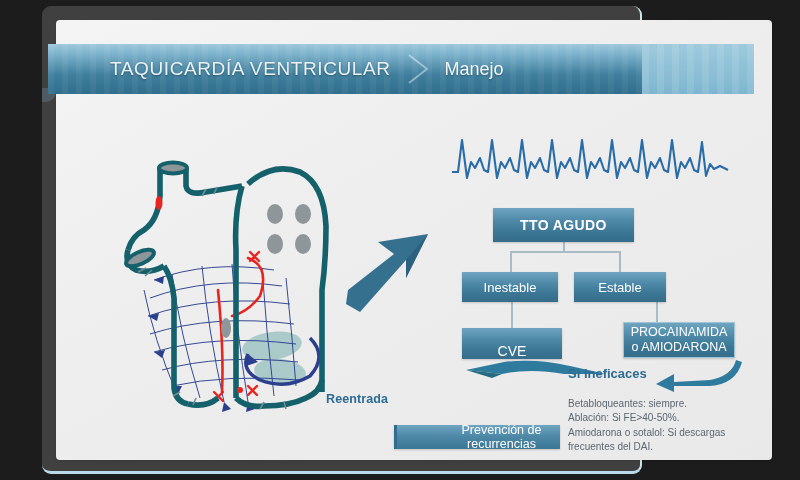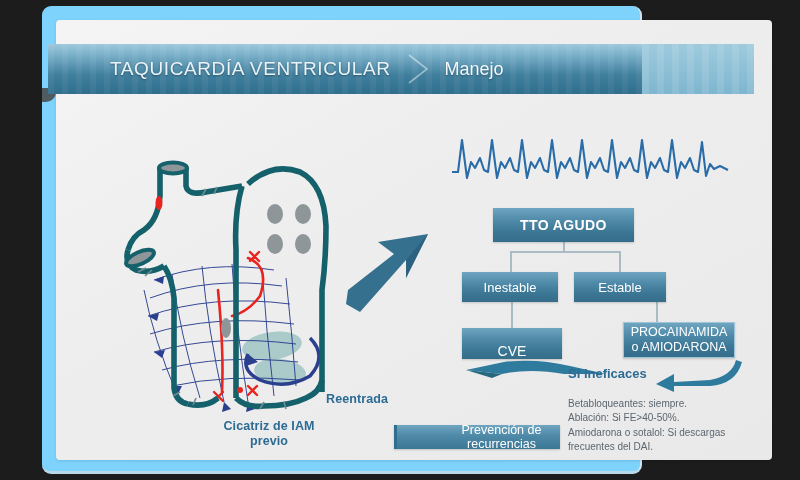--- a/index.html
+++ b/index.html
@@ -10,21 +10,21 @@
     overflow: hidden;
   }
 
   
   #frame {
     position: absolute; left: 0; top: 0; width: 800px; height: 480px;
     background: #1c1c1c;
   }
   #slide-outer {
     position: absolute; left: 42px; top: 6px; width: 600px; height: 468px;
-    background: #7dd3fc;
+    background: #404040;
     border-radius: 9px;
     border-bottom: 3px solid #b9d8e8;
     border-right: 2px solid #cfe4ef;
   }
   #slide {
     position: absolute; left: 14px; top: 14px; width: 716px; height: 440px;
     background: linear-gradient(150deg,#f4f4f4 0%,#eeeeee 40%,#e9e9e9 100%);
     border-radius: 4px;
     overflow: hidden;
     box-shadow: 0 1px 3px rgba(0,0,0,.12);
@@ -255,24 +255,20 @@
 
       <svg id="curve-arrow" viewBox="0 0 282 36">
         <path d="M276 4 Q272 20 250 24 L214 26 L214 18 L196 28 L214 36 L214 30 L250 30
                  Q276 28 282 6 Z" fill="#2f7b9e"></path>
         <path d="M6 14 L44 6 Q76 2 110 10 L146 18 L104 18 Q70 12 42 18 Z" fill="#2f7b9e"></path>
         <path d="M6 14 L32 22 L42 18 Z" fill="#27697f"></path>
       </svg>
       <div id="label-sinef">Si ineficaces</div>
 
       <div class="heart-label" id="label-reentrada">Reentrada</div>
-      <div class="heart-label" id="label-cicatriz">
-        <div>Cicatriz de IAM</div>
-        <div>previo</div>
-      </div>
 
       <div id="bullets">
         <div>Betabloqueantes: siempre.</div>
         <div>Ablación: Si FE&gt;40-50%.</div>
         <div>Amiodarona o sotalol: Si descargas</div>
         <div>frecuentes del DAI.</div>
       </div>
 
     </div>
   </div>

